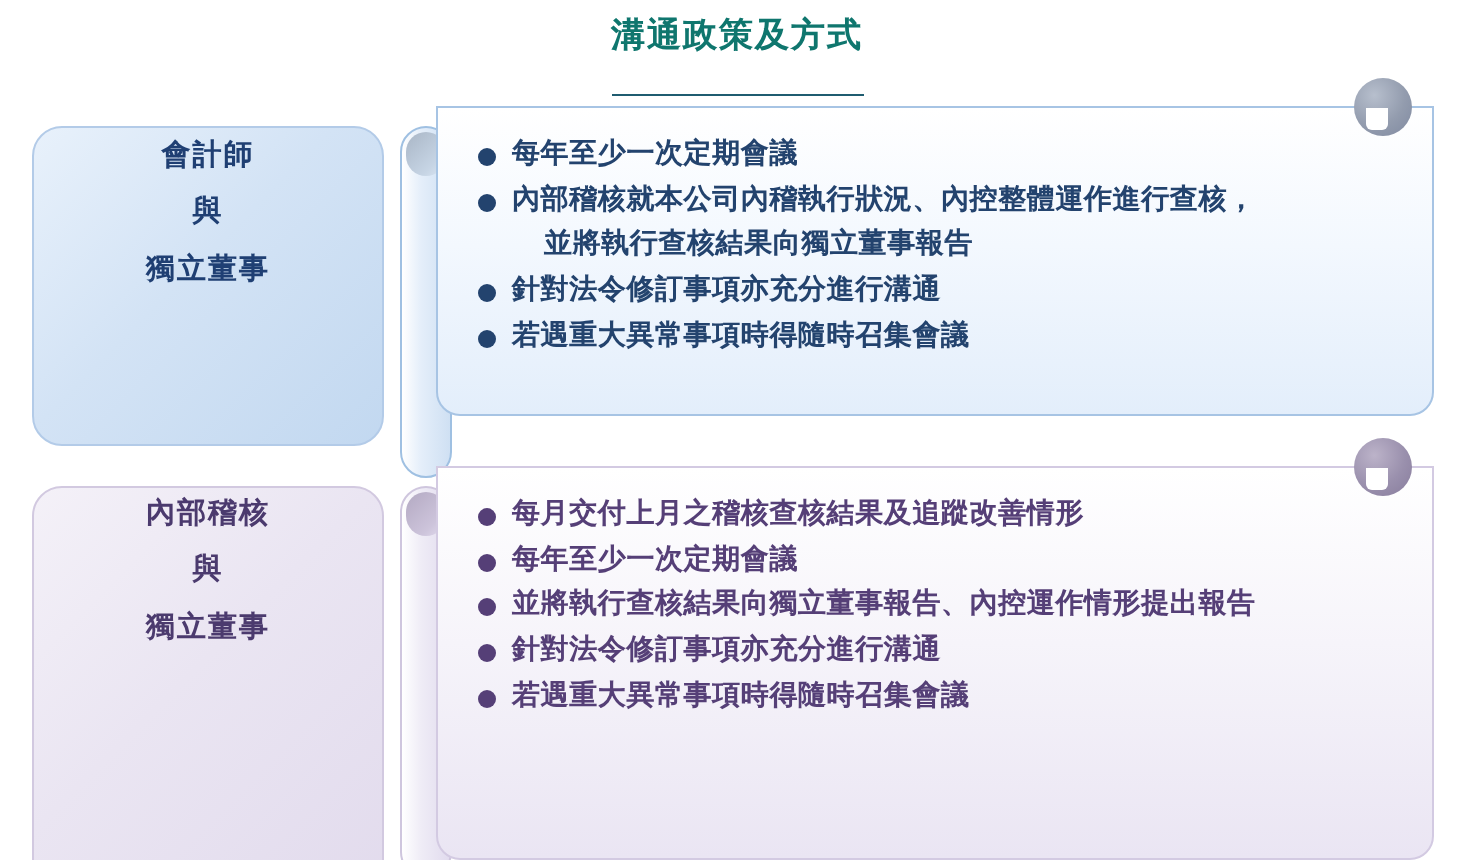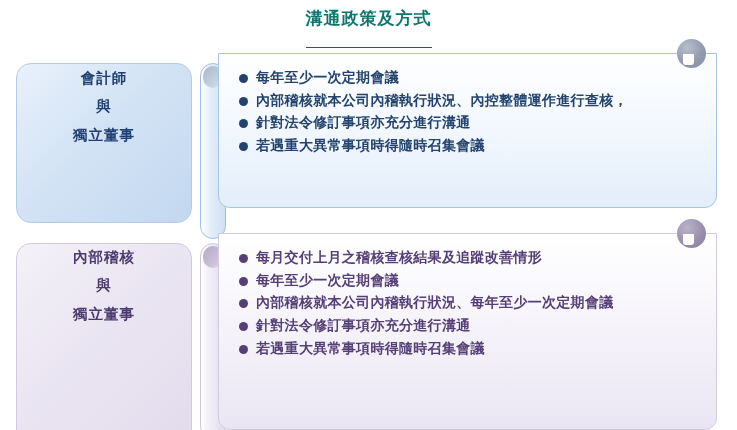--- a/index.html
+++ b/index.html
@@ -218,20 +218,21 @@
     <div class="sheet">
       <div class="pin">
         <div class="pin-notch"></div>
       </div>
       <ul class="bullets">
         <li>
           <span>每年至少一次定期會議</span>
         </li>
         <li>
           <span>內部稽核就本公司內稽執行狀況、內控整體運作進行查核，</span>
+          <span class="cont">並將執行查核結果向獨立董事報告</span>
         </li>
         <li>
           <span>針對法令修訂事項亦充分進行溝通</span>
         </li>
         <li>
           <span>若遇重大異常事項時得隨時召集會議</span>
         </li>
       </ul>
     </div>
   </div>
@@ -254,21 +255,21 @@
         <div class="pin-notch"></div>
       </div>
       <ul class="bullets">
         <li>
           <span>每月交付上月之稽核查核結果及追蹤改善情形</span>
         </li>
         <li>
           <span>每年至少一次定期會議</span>
         </li>
         <li>
-          <span>內部稽核就本公司內稽執行狀況、每年至少一次定期會議</span>
+          <span>並將執行查核結果向獨立董事報告、內控運作情形提出報告</span>
         </li>
         <li>
           <span>針對法令修訂事項亦充分進行溝通</span>
         </li>
         <li>
           <span>若遇重大異常事項時得隨時召集會議</span>
         </li>
       </ul>
     </div>
   </div>

